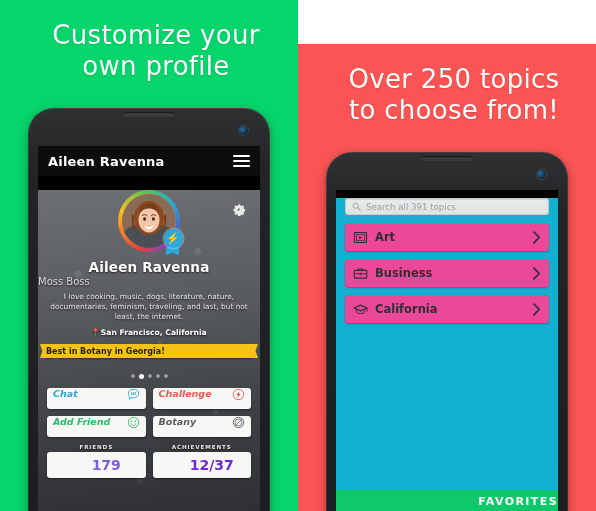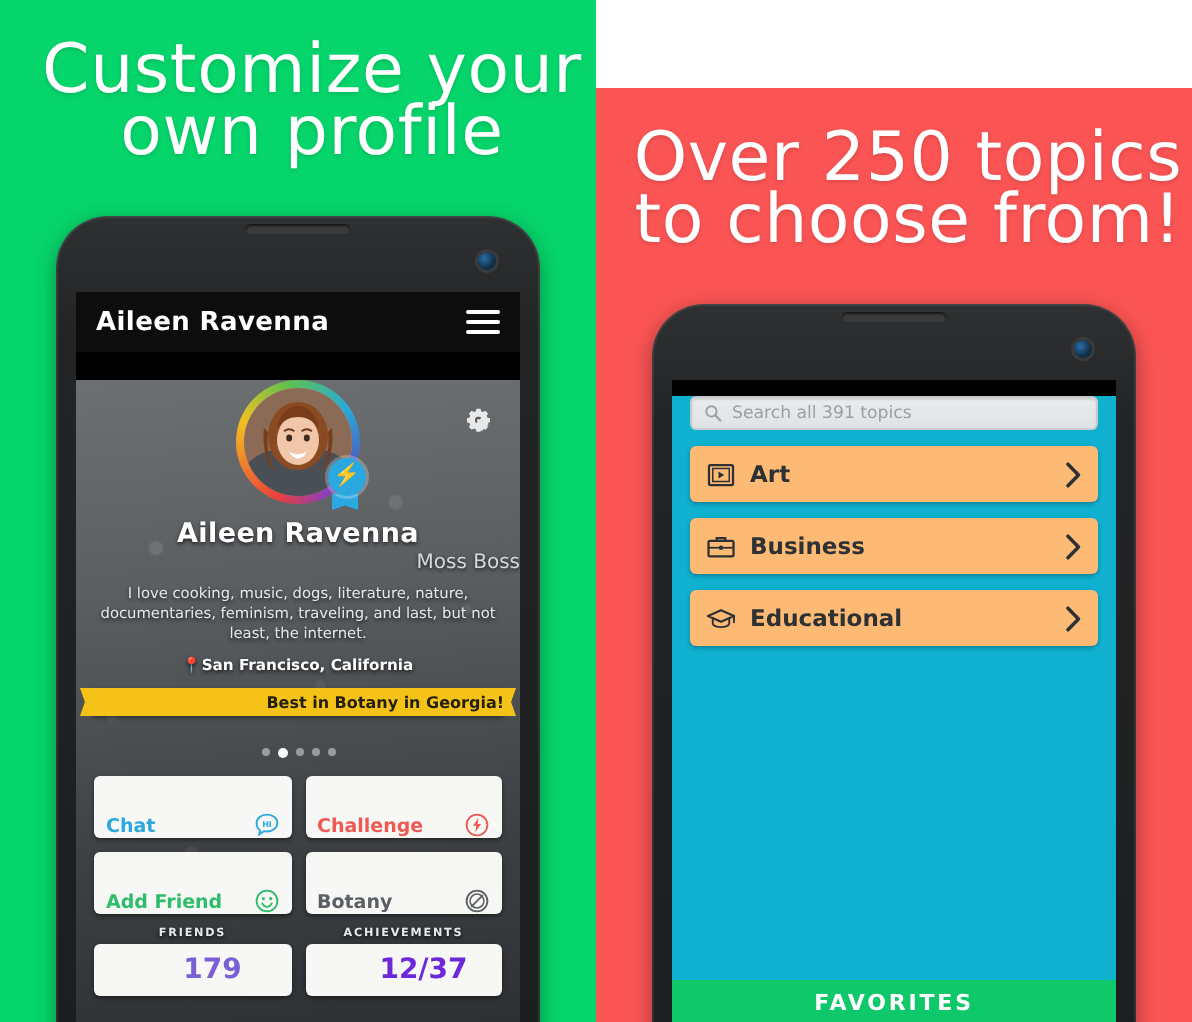--- a/index.html
+++ b/index.html
@@ -10,21 +10,21 @@
   }
   .stage { position: relative; width:596px; height:511px; display:flex; }
 
   .panel { position: relative; width: 298px; height: 511px; overflow: hidden; }
   .panel-green { background: #06D56B; }
   .panel-red   { background: #FB5454; margin-top: 44px; }
 
   .headline {
     position: absolute; top: 20px; left: 14px; right: 0;
     text-align: center; color: #ffffff;
-    font-size: 34px; line-height: 31px; font-weight: 400;
+    font-size: 26px; line-height: 31px; font-weight: 400;
     letter-spacing: 0.3px;
     text-shadow: 0 1px 2px rgba(0,0,0,0.13);
     font-family: "DejaVu Sans", sans-serif;
   }
 
   
   .phone {
     position: absolute; left: 28px; top: 108px;
     width: 242px; height: 420px;
     background: linear-gradient(180deg,#2f3031 0%, #232425 14%, #1c1d1e 100%);
@@ -120,57 +120,57 @@
     clip-path: polygon(0 0, 100% 0, 100% 100%, 50% 72%, 0 100%);
   }
 
   .pname {
     margin-top:7px; text-align:center; color:#fff;
     font-size:13.5px; font-weight:700; letter-spacing:.2px;
     text-shadow:0 1px 2px rgba(0,0,0,.7);
     font-family:"DejaVu Sans", sans-serif;
   }
   .ptitle {
-    text-align:right; color:#d6d8d9; font-size:10px; margin-top:1px;
+    text-align:left; color:#d6d8d9; font-size:10px; margin-top:1px;
     text-shadow:0 1px 2px rgba(0,0,0,.7);
     font-family:"DejaVu Sans", sans-serif;
   }
   .pbio {
     text-align:center; color:#e6e7e8; font-size:7.4px; line-height:10px;
     margin-top:5px; padding:0 12px;
     text-shadow:0 1px 2px rgba(0,0,0,.75);
     font-family:"DejaVu Sans", sans-serif;
   }
   .ploc {
     text-align:center; color:#fff; font-size:7.6px; margin-top:6px; font-weight:700;
     text-shadow:0 1px 2px rgba(0,0,0,.75);
     font-family:"DejaVu Sans", sans-serif;
   }
   .ribbon {
     position:relative; margin:7px 8px 16px; height:14px;
     background:#F5C318; border-radius:1px;
-    display:flex; align-items:center; justify-content:flex-end;
+    display:flex; align-items:center; justify-content:flex-start;
     box-shadow:0 1px 2px rgba(0,0,0,.4);
   }
   .ribbon::before, .ribbon::after{
     content:""; position:absolute; top:0; width:7px; height:14px; background:#F5C318;
   }
   .ribbon::before{ left:-6px; clip-path: polygon(0 0,100% 0,100% 100%,0 100%,35% 50%); }
   .ribbon::after { right:-6px; clip-path: polygon(0 0,100% 0,65% 50%,100% 100%,0 100%); }
   .ribbon-text { font-size:8px; font-weight:700; color:#231f10; position:relative; z-index:2;
                  font-family:"DejaVu Sans", sans-serif;}
   .dots { display:flex; gap:4px; justify-content:center; margin-top:5px; }
   .dots i { width:4px; height:4px; border-radius:50%; background:rgba(255,255,255,.45); display:block;}
   .dots i.on { background:#fff; width:5px; height:5px; }
 
   .btn-grid { display:grid; grid-template-columns:1fr 1fr; gap:7px; padding:9px 9px 0; }
   .pbtn {
-    background:#F7F7F5; border-radius:3px; height:31px;
-    display:flex; align-items:flex-end; justify-content:space-between;
-    padding:0 6px; box-shadow:0 1px 2px rgba(0,0,0,.45);
+    background:#F7F7F5; border-radius:3px; height:21px;
+    display:flex; align-items:flex-start; justify-content:space-between;
+    padding:0 6px; box-shadow:0 1px 2px rgba(0,0,0,.45);font-style:italic;
   }
   .pbtn span.lbl { font-size:9.5px; font-weight:700; font-family:"DejaVu Sans", sans-serif; }
   .pbtn .ic { width:13px; height:13px; flex:0 0 13px; }
   .c-chat { color:#2BA8DF; } .c-chal { color:#EE5A52; }
   .c-add  { color:#2EBD6B; } .c-block{ color:#5a5f63; }
 
   .stat-row { display:grid; grid-template-columns:1fr 1fr; gap:7px; padding:0 9px; margin-top:7px;}
   .stat-lbl { text-align:center; color:#e7e8e9; font-size:5.6px; letter-spacing:.9px; font-weight:700;
               text-shadow:0 1px 2px rgba(0,0,0,.8); margin-bottom:2px; font-family:"DejaVu Sans", sans-serif;}
   .stat-box { background:#F7F7F5; border-radius:3px; height:26px; display:flex; align-items:center;
@@ -183,34 +183,34 @@
   .search {
     margin:8px 9px 0; height:17px; border-radius:3px;
     background:linear-gradient(180deg,#e9ecec 0%, #dfe3e3 100%);
     border:1px solid rgba(0,0,0,.12);
     display:flex; align-items:center; gap:5px; padding:0 6px;
     box-shadow: inset 0 1px 1px rgba(0,0,0,.10);
   }
   .search-ph { font-size:8.6px; color:#9aa0a2; font-family:"DejaVu Sans", sans-serif;}
   .topic-list { padding:8px 9px 0; display:flex; flex-direction:column; gap:8px; }
   .topic {
-    background:#fdba74; border-radius:3px; height:28px;
+    background:#ec4899; border-radius:3px; height:28px;
     display:flex; align-items:center; gap:7px; padding:0 8px;
     box-shadow:0 1px 2px rgba(0,0,0,.28);
   }
   .topic .t-lbl { flex:1; font-size:11.5px; font-weight:700; color:#2d3133;
                   font-family:"DejaVu Sans", sans-serif;}
   .chev { width:9px; height:13px; flex:0 0 9px; }
   .t-ic { width:15px; height:15px; flex:0 0 15px; }
 
   .favorites {
     position:absolute; left:0; right:0; bottom:24px; height:66px;
     background:#0FC86A; padding-top:5px;
   }
-  .fav-title { text-align:center; color:#fff; font-size:11px; font-weight:700;
+  .fav-title { text-align:right; color:#fff; font-size:11px; font-weight:700;
                letter-spacing:1.4px; font-family:"DejaVu Sans", sans-serif;}
   .fav-list { padding:6px 9px 0; }
 </style>
 </head>
 <body>
 
 <div class="stage">
 
   <div class="panel panel-green">
     <div class="headline">
@@ -391,21 +391,21 @@
                 <path d="M2.5 1.5 9.8 9l-7.3 7.5" fill="none" stroke="#2d3133" stroke-width="2.4" stroke-linecap="round" stroke-linejoin="round"></path>
               </svg>
             </div>
 
             <div class="topic">
               <svg class="t-ic" viewBox="0 0 24 24">
                 <path d="M12 5 22.4 9.6 12 14.2 1.6 9.6z" fill="none" stroke="#2d3133" stroke-width="1.8" stroke-linejoin="round"></path>
                 <path d="M5.4 11.4v4.2c0 1.6 3 2.9 6.6 2.9s6.6-1.3 6.6-2.9v-4.2" fill="none" stroke="#2d3133" stroke-width="1.5"></path>
                 <line x1="22.4" y1="9.6" x2="22.4" y2="14.6" stroke="#2d3133" stroke-width="1.5" stroke-linecap="round"></line>
               </svg>
-              <span class="t-lbl">Educational</span>
+              <span class="t-lbl">California</span>
               <svg class="chev" viewBox="0 0 12 18">
                 <path d="M2.5 1.5 9.8 9l-7.3 7.5" fill="none" stroke="#2d3133" stroke-width="2.4" stroke-linecap="round" stroke-linejoin="round"></path>
               </svg>
             </div>
 
 
           </div>
 
           <div class="favorites">
             <div class="fav-title">FAVORITES</div>

